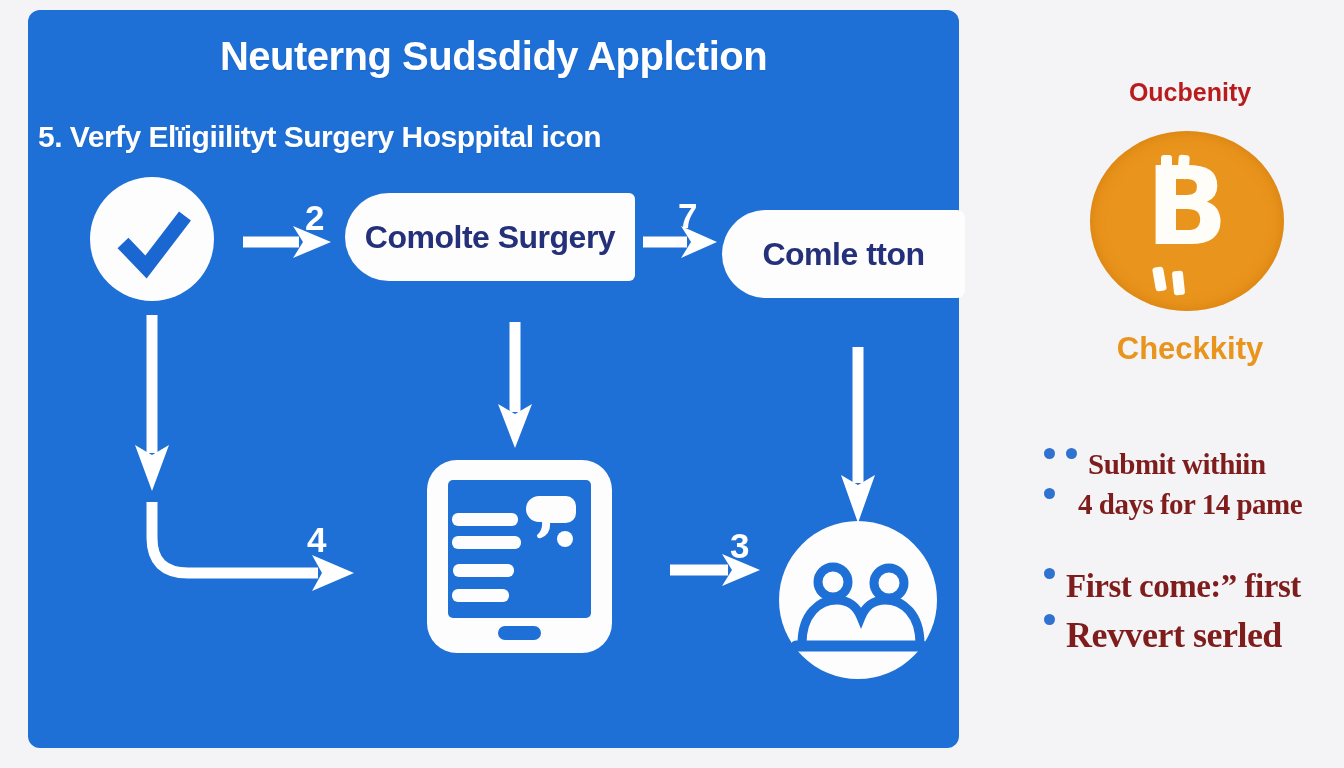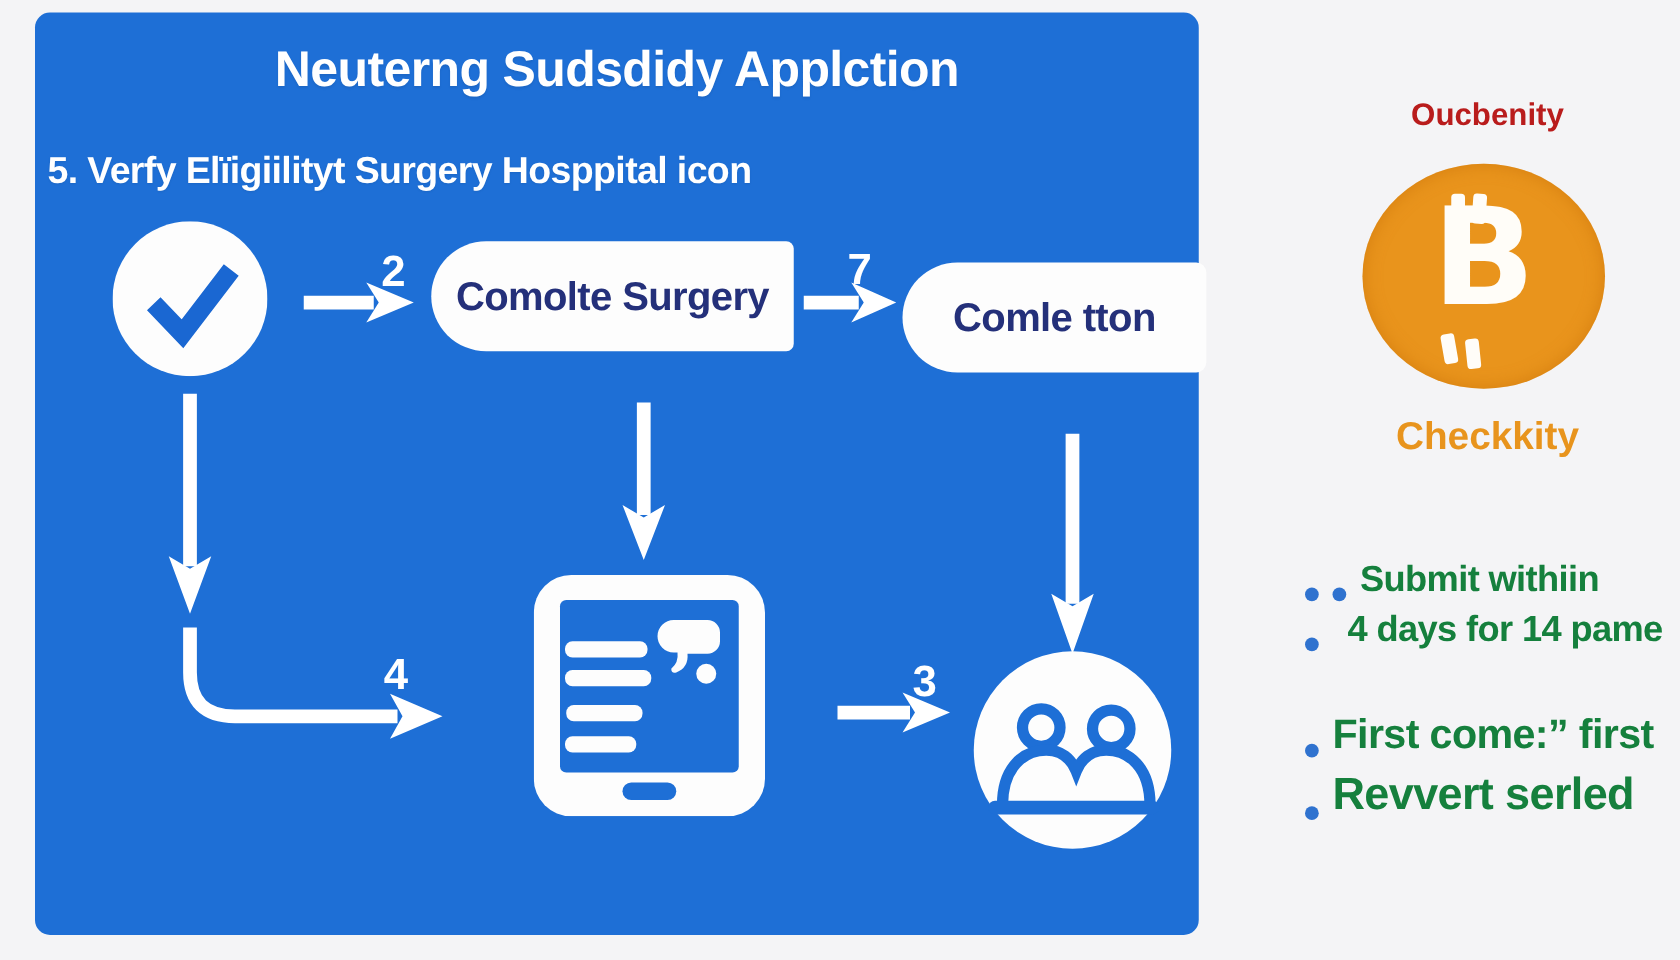--- a/index.html
+++ b/index.html
@@ -52,21 +52,21 @@
     position:absolute;left:0;top:22px;width:100%;text-align:center;
     color:#fffdf8;font-size:108px;line-height:108px;
     font-family:"DejaVu Sans", sans-serif;
   }
   .coin-stem{position:absolute;background:#fffdf8;border-radius:3px;width:11px;height:24px;}
   .stem-t1{left:71px;top:24px;}
   .stem-t2{left:88px;top:24px;transform:rotate(4deg);}
   .stem-b1{left:64px;top:136px;transform:rotate(-10deg);}
   .stem-b2{left:83px;top:140px;transform:rotate(-6deg);}
 
-  .bullet-row{display:flex;align-items:flex-end;color:#15803d;white-space:nowrap;letter-spacing:-0.5px;}
+  .bullet-row{display:flex;align-items:flex-start;color:#7f1d1d;white-space:nowrap;letter-spacing:-0.5px;font-family:Liberation Serif, serif;}
   .bullet-dot{width:11px;height:11px;border-radius:50%;background:#2f72cf;margin-right:11px;flex:0 0 auto;}
   .b-row1{left:1044px;top:448px;font-size:29px;}
   .b-row2{left:1044px;top:488px;font-size:29px;gap:12px;}
   .b-row3{left:1044px;top:568px;font-size:33px;}
   .b-row4{left:1044px;top:614px;font-size:36px;}
 </style>
 </head>
 <body>
 
 <div class="abs panel">

